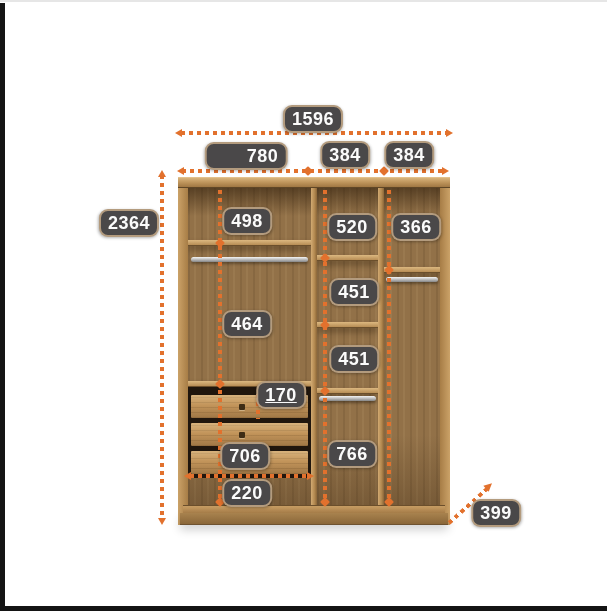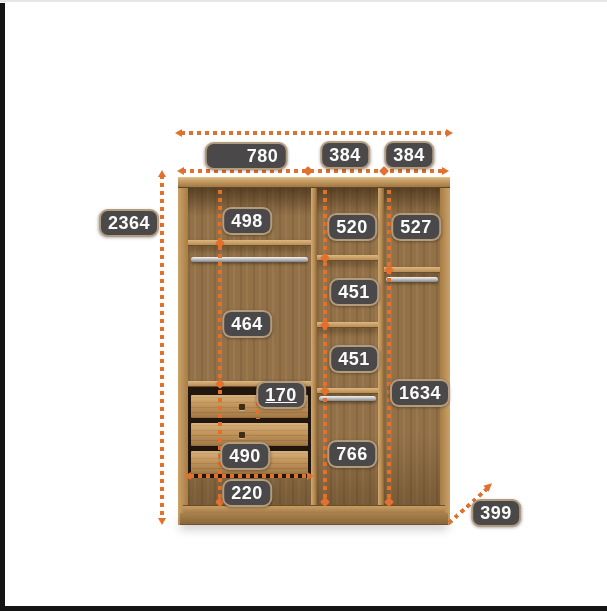--- a/index.html
+++ b/index.html
@@ -188,30 +188,30 @@
   <div class="abs dmark z4" style="position:absolute;left:389px;top:502px;"></div>
 
   <div class="abs vdots tick-170 z4"></div>
   <div class="abs hdots line-706 z4"></div>
   <div class="abs tri tri-left z4" style="left:184px;top:472px;"></div>
   <div class="abs tri tri-right z4" style="left:307px;top:472px;"></div>
 
   <div class="abs hdots diag-565 z4"></div>
   <div class="abs tri tri-diag z4" style="left:485px;top:482px;"></div>
 
+  <div class="badge b-total">1596</div>
   <div class="badge b-wleft">780</div>
   <div class="badge b-wmid">384</div>
   <div class="badge b-wright">384</div>
   <div class="badge b-height">2364</div>
   <div class="badge b-ltop">498</div>
   <div class="badge b-mtop">520</div>
-  <div class="badge b-rtop">527</div>
+  <div class="badge b-rtop">366</div>
   <div class="badge b-lhang">464</div>
   <div class="badge b-ms1">451</div>
   <div class="badge b-ms2">451</div>
-  <div class="badge b-rhang">1634</div>
   <div class="badge b-dh">170</div>
-  <div class="badge b-dw">490</div>
+  <div class="badge b-dw">706</div>
   <div class="badge b-mbot">766</div>
   <div class="badge b-lbot">220</div>
   <div class="badge b-depth">399</div>
 
 </div>
 
 </body></html>

